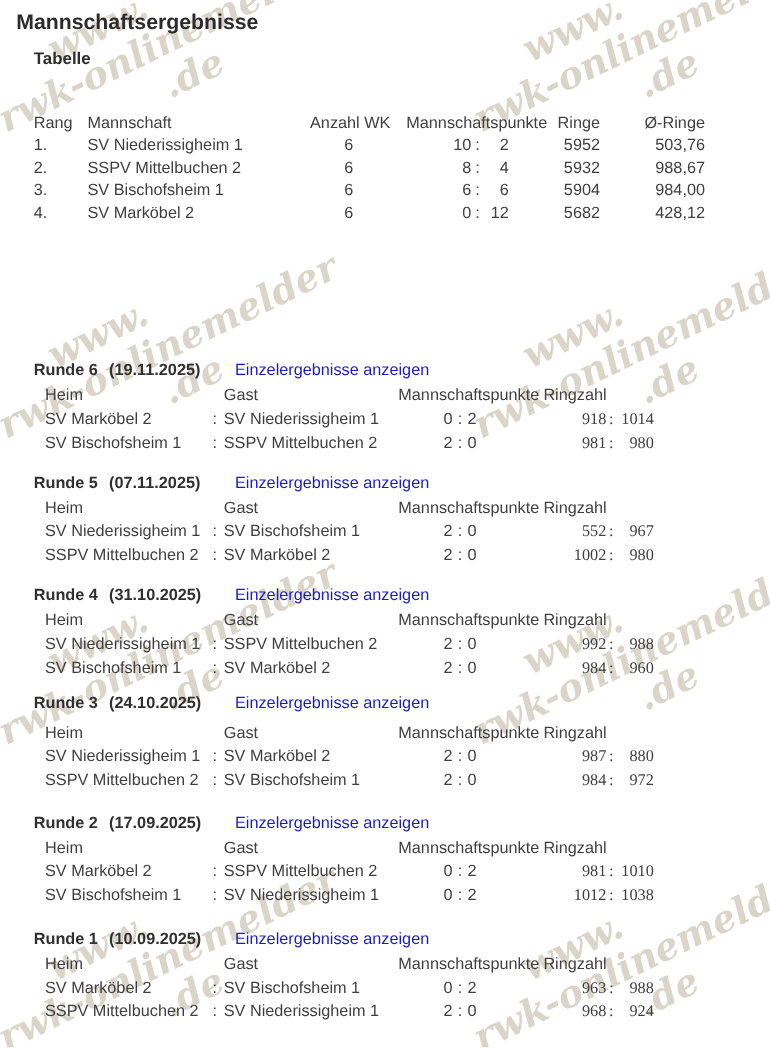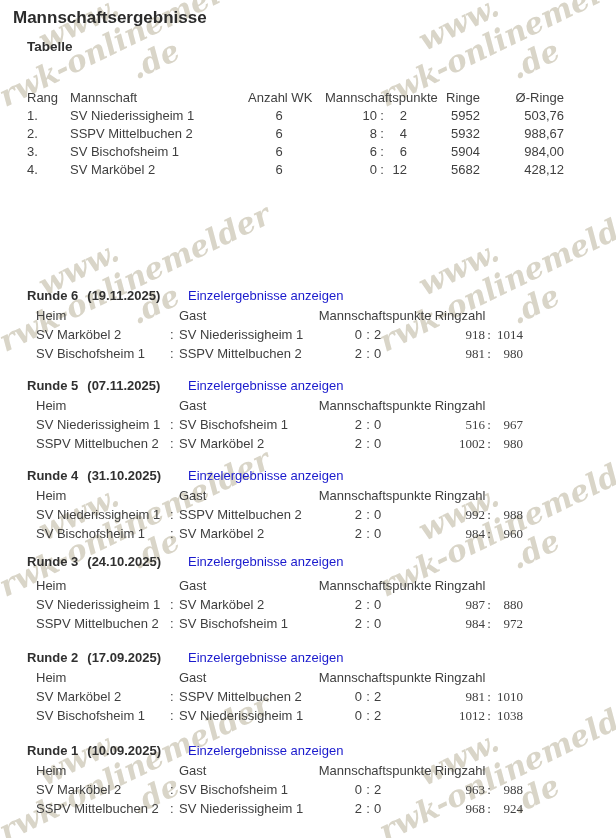--- a/index.html
+++ b/index.html
@@ -245,21 +245,21 @@
       <div class="line" style="top:417px">
         <span class="abs m-home">SV Niederissigheim 1</span>
         <span class="abs m-colon">:</span>
         <span class="abs m-guest">SV Bischofsheim 1</span>
         <span class="abs m-pts">
             <span class="l">2</span>
             <span class="c">:</span>
             <span class="r">0</span>
           </span>
         <span class="abs m-rz">
-            <span class="l">516</span>
+            <span class="l">552</span>
             <span class="c">:</span>
             <span class="r">967</span>
           </span>
       </div>
       <div class="line" style="top:436px">
         <span class="abs m-home">SSPV Mittelbuchen 2</span>
         <span class="abs m-colon">:</span>
         <span class="abs m-guest">SV Marköbel 2</span>
         <span class="abs m-pts">
             <span class="l">2</span>

